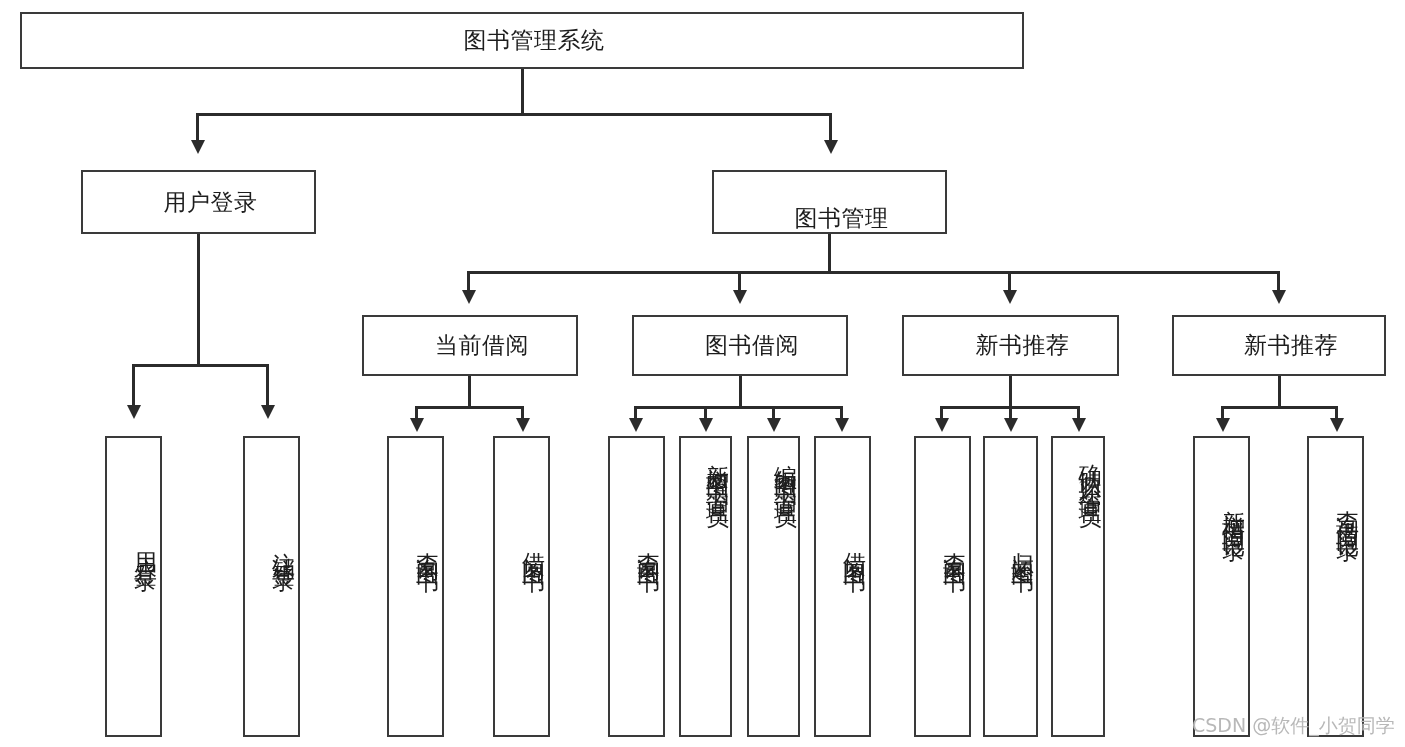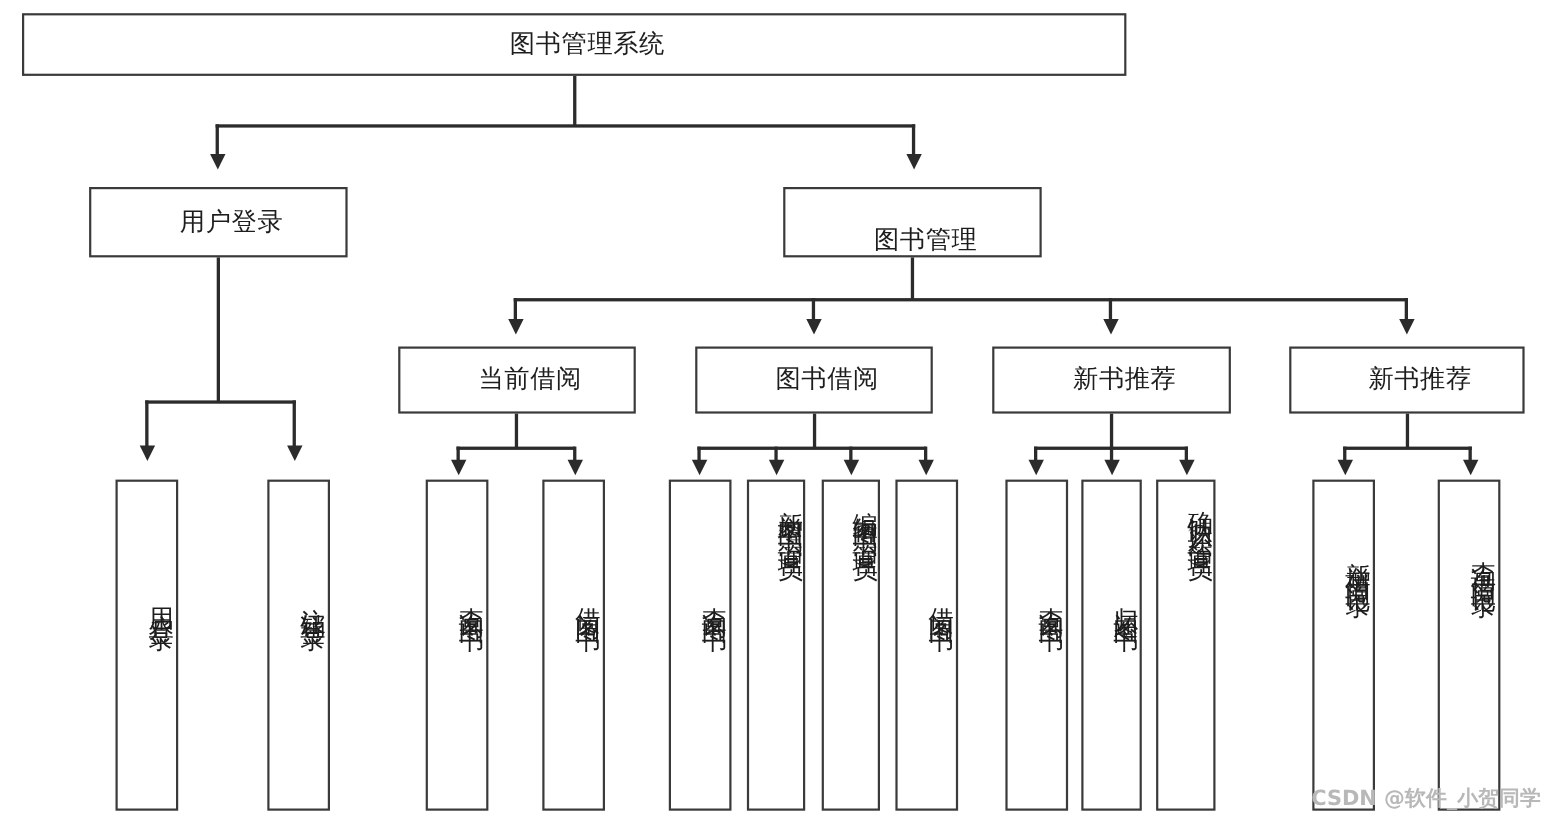--- a/index.html
+++ b/index.html
@@ -209,15 +209,15 @@
     <span class="label">确认归还（管理员）</span>
   </div>
 
   <div class="node vert" style="left:1193px; top:436px; width:57px; height:301px; padding-top:54px;">
     <span class="label">新增借阅记录</span>
   </div>
   <div class="node vert" style="left:1307px; top:436px; width:57px; height:301px; padding-top:54px;">
     <span class="label">查询借阅记录</span>
   </div>
 
-  <div class="watermark" style="left:1192px; top:713px;font-weight:bold;">CSDN @软件_小贺同学</div>
+  <div class="watermark" style="left:1192px; top:713px;">CSDN @软件_小贺同学</div>
 
 </div>
 
 </body></html>

